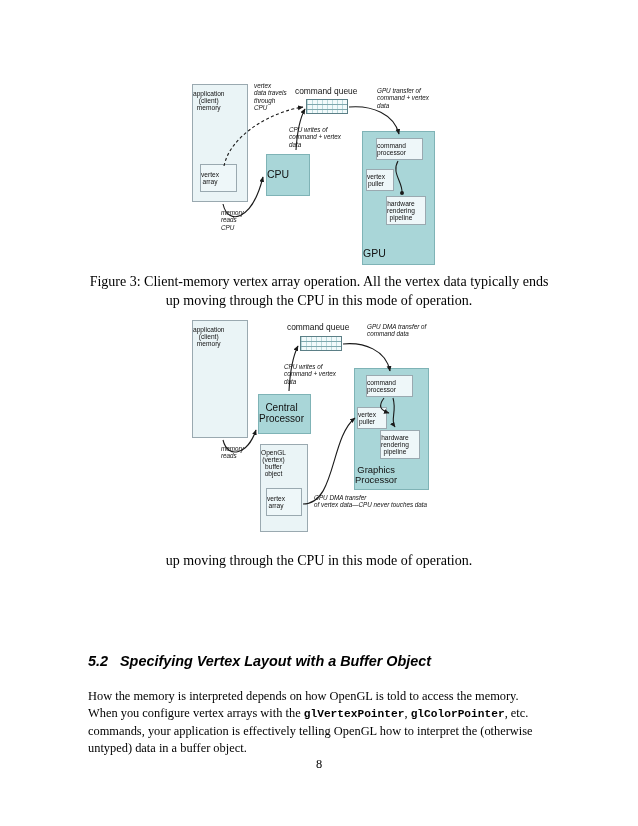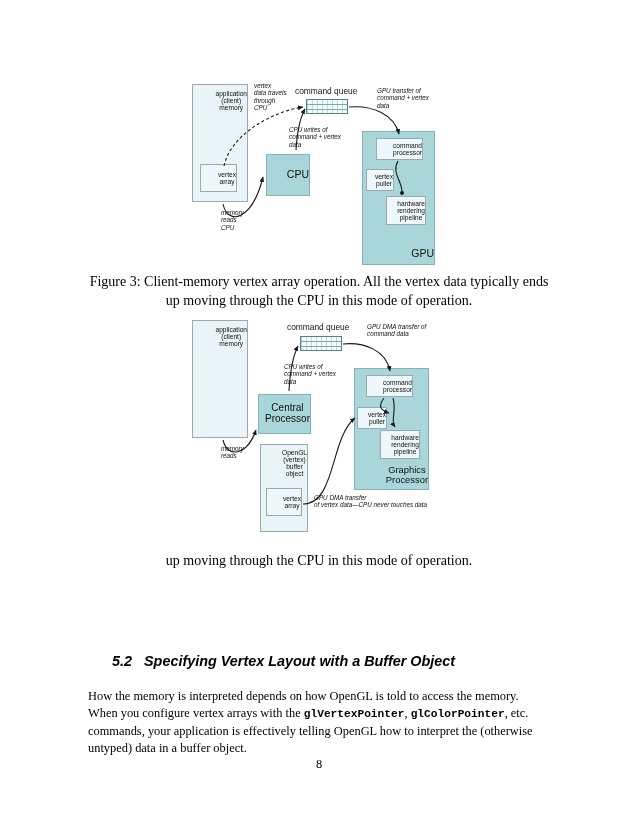--- a/index.html
+++ b/index.html
@@ -28,21 +28,21 @@
   .figure {
     position: absolute;
     font-family: "Liberation Sans", sans-serif;
   }
   .fbox {
     position: absolute;
     box-sizing: border-box;
     border: 1px solid #8a9ba3;
     display: flex;
     align-items: center;
-    justify-content: flex-end;
+    justify-content: flex-start;
     text-align: center;
     line-height: 1.08;
     color: #111;
   }
   .mem-outer {
     background: #eaf4f6;
     border: 1px solid #9aa9b0;
   }
   .teal {
     background: #a9d6d8;
@@ -105,21 +105,21 @@
     text-align: left;
   }
   .sec-head {
     position: absolute;
     font-family: "Liberation Sans", sans-serif;
     font-style: italic;
     font-weight: bold;
     font-size: 14.4px;
     color: #000;
   }
-  .sec-head .num { margin-right: 12px; margin-left: 24px; }
+  .sec-head .num { margin-right: 12px; }
   .mono {
     font-family: "Liberation Mono", monospace;
     font-weight: bold;
     font-size: 11.2px;
   }
   .pageno {
     position: absolute;
     width: 638px;
     text-align: center;
     font-family: "Liberation Serif", serif;

